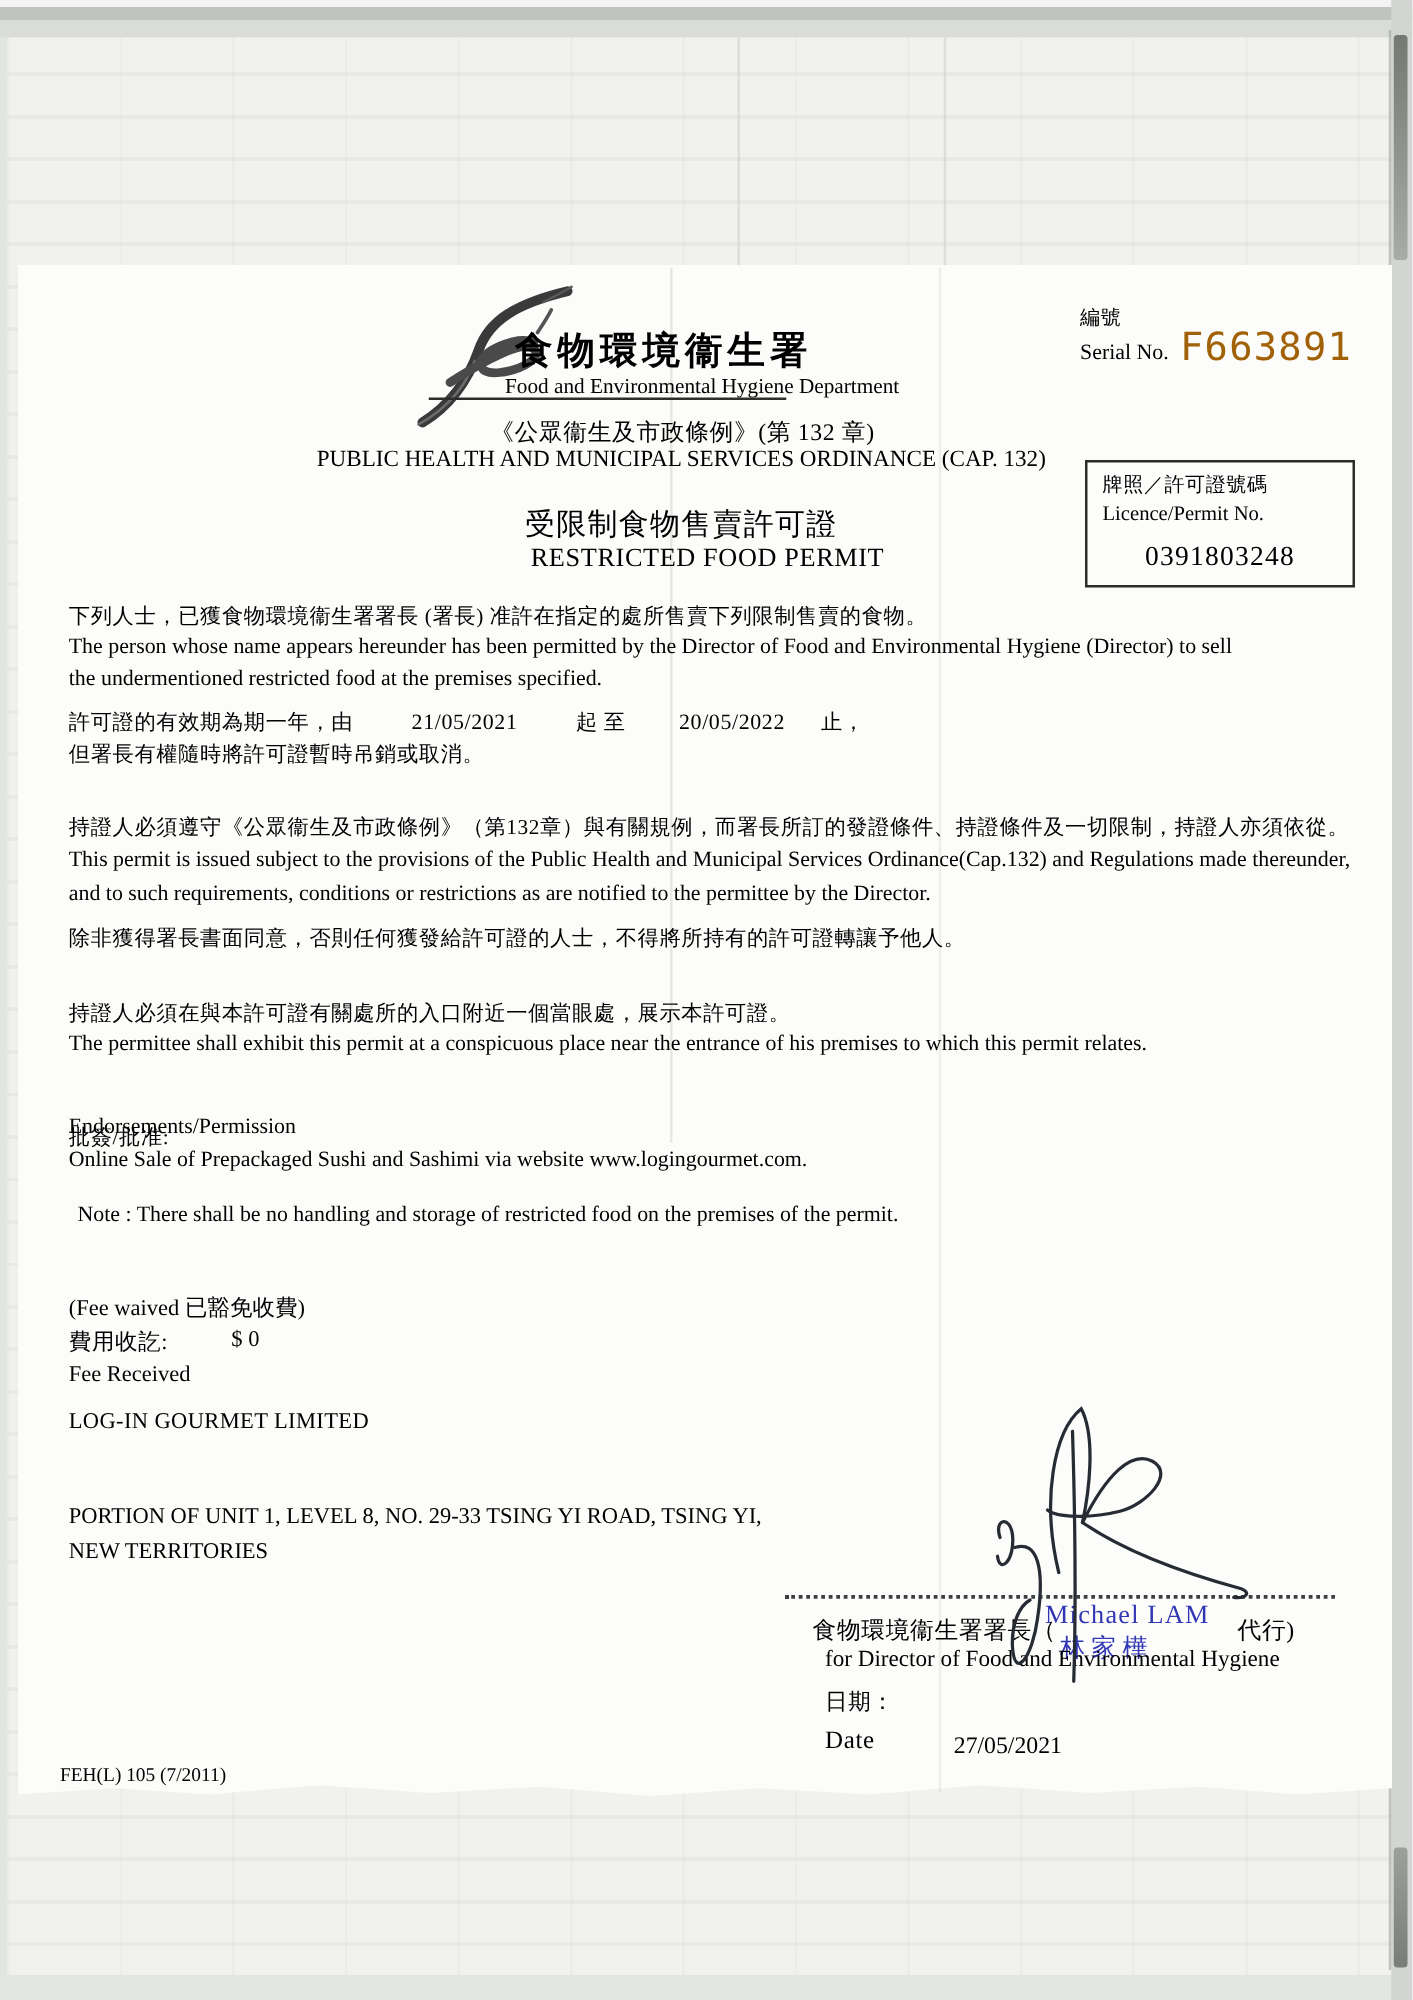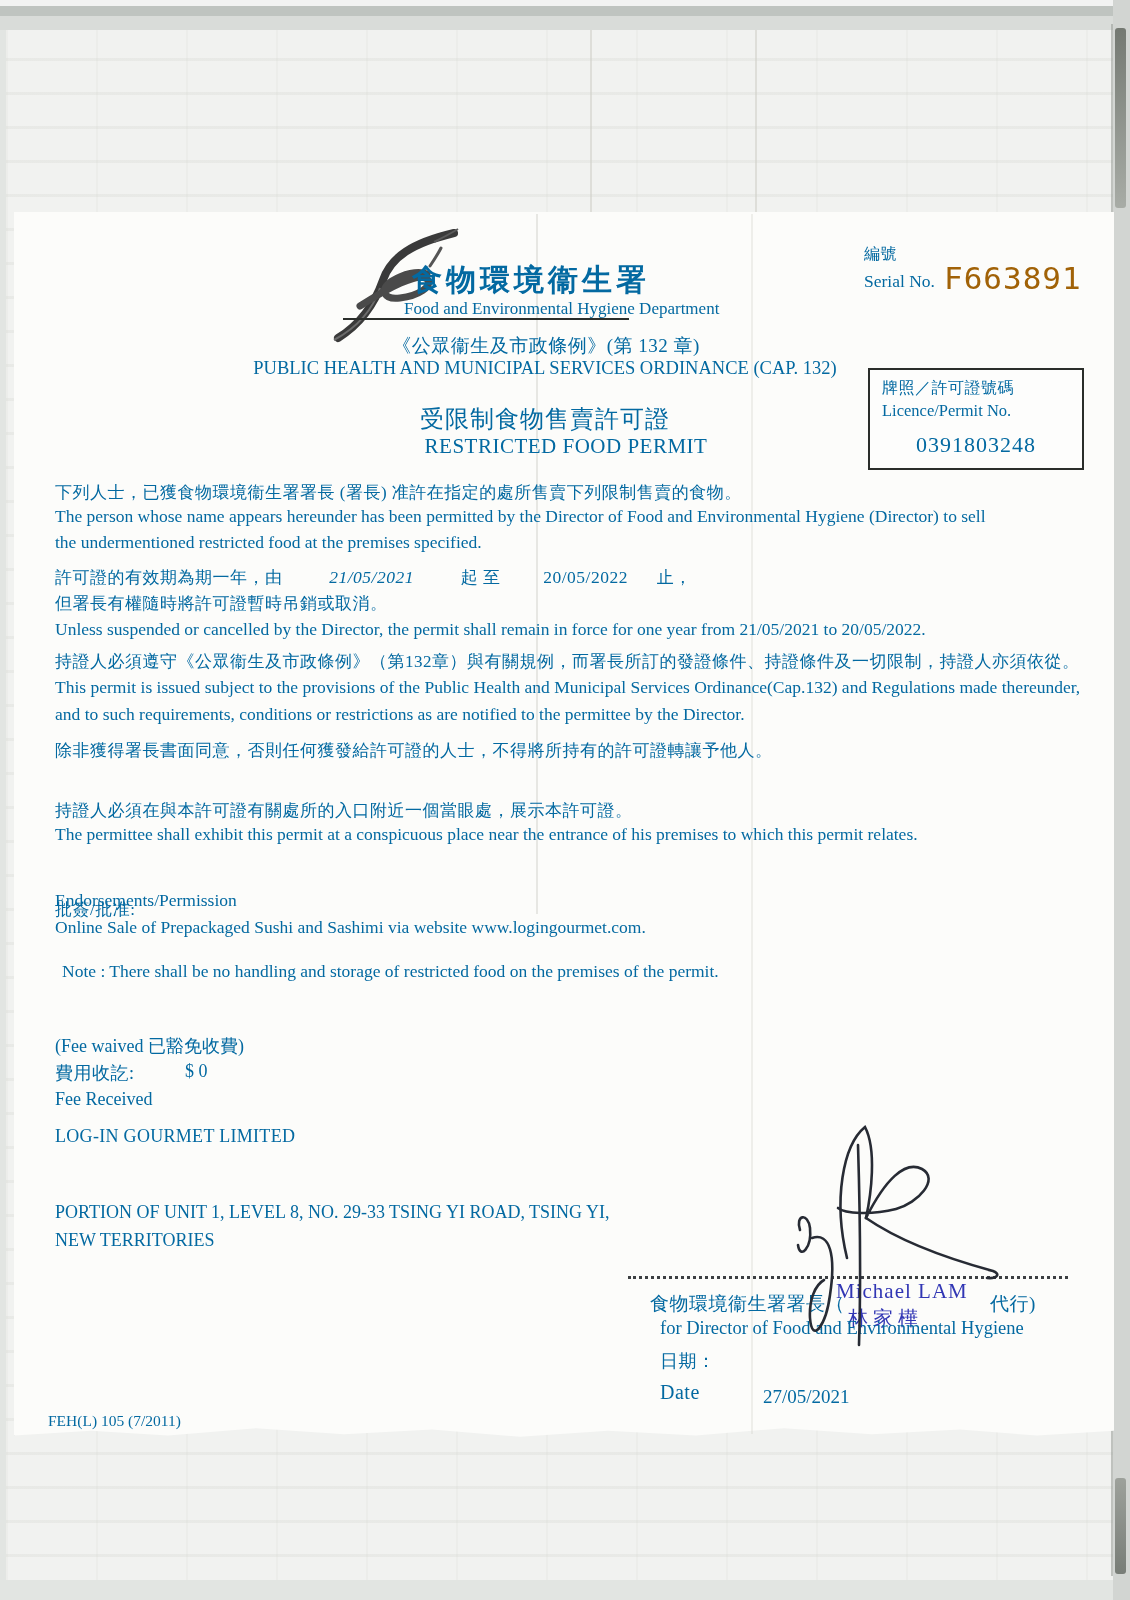--- a/index.html
+++ b/index.html
@@ -19,21 +19,21 @@
   .right-strip .dark-top{position:absolute;left:2px;top:28px;width:11px;height:180px;
         background:linear-gradient(#747972,#a8aca6);border-radius:3px;}
   .right-strip .dark-bot{position:absolute;left:2px;top:1478px;width:11px;height:96px;
         background:linear-gradient(#9da19b,#787d77);border-radius:3px;}
   .edge-line{position:absolute;right:17px;top:24px;width:2px;height:1552px;background:rgba(150,154,149,.55);}
   
   .sheet{position:absolute;left:14px;top:212px;width:1100px;height:1226px;background:#fcfcfa;
         box-shadow:0 1px 3px rgba(90,95,90,.35);
         clip-path:polygon(0 0,100% 0,100% 99.4%,93% 99.8%,86% 99.3%,78% 99.7%,70% 99.2%,62% 99.8%,54% 99.4%,46% 99.9%,38% 99.3%,30% 99.7%,22% 99.2%,14% 99.8%,7% 99.4%,0 99.8%);}
   .crease{position:absolute;width:2px;background:rgba(205,205,198,.55);}
-  .t{position:absolute;color:#0369a1;white-space:nowrap;}
+  .t{position:absolute;color:#000000;white-space:nowrap;}
   .cjk{font-size:17px;letter-spacing:.5px;}
   .en{font-size:17.5px;}
   .bold{font-weight:normal;}
   .center{transform:translateX(-50%);}
   .mono{font-family:"DejaVu Sans Mono",monospace;}
   .blue{color:#3136b4;}
   .lic-box{position:absolute;left:868px;top:368px;width:212px;height:98px;border:2px solid #2a2d2a;background:#fdfdfc;}
   .dotline{position:absolute;left:628px;top:1262px;width:440px;height:14px;border-bottom:3px dotted #3c3f42;}
   .rule{position:absolute;background:#2b2e2b;}
   svg{position:absolute;overflow:visible;}
@@ -86,27 +86,26 @@
 
   <div class="t cjk center" style="left:545px;top:403px;font-size:24px;letter-spacing:1px;">受限制食物售賣許可證</div>
   <div class="t cjk" style="left:55px;top:481px;">下列人士，已獲食物環境衞生署署長 (署長) 准許在指定的處所售賣下列限制售賣的食物。</div>
 
   <div class="t en bold center" style="left:566px;top:434px;font-size:21px;letter-spacing:.5px;">RESTRICTED FOOD PERMIT</div>
   <div class="t en" style="left:55px;top:506px;">The person whose name appears hereunder has been permitted by the Director of Food and Environmental Hygiene (Director) to sell</div>
   <div class="t en" style="left:55px;top:532px;">the undermentioned restricted food at the premises specified.</div>
 
   <div class="t cjk" style="left:55px;top:566px;">
     <span>許可證的有效期為期一年，由</span>
-    <span class="en" style="margin-left:42px;font-style:italic;">21/05/2021</span>
+    <span class="en" style="margin-left:42px;">21/05/2021</span>
     <span style="margin-left:42px;">起 至</span>
     <span class="en" style="margin-left:38px;text-align:center;">20/05/2022</span>
     <span style="margin-left:24px;">止，</span>
   </div>
   <div class="t cjk" style="left:55px;top:592px;">但署長有權隨時將許可證暫時吊銷或取消。</div>
-  <div class="t en" style="left:55px;top:619px;">Unless suspended or cancelled by the Director, the permit shall remain in force for one year from  21/05/2021  to  20/05/2022.</div>
 
   <div class="t cjk" style="left:55px;top:650px;">持證人必須遵守《公眾衞生及市政條例》（第132章）與有關規例，而署長所訂的發證條件、持證條件及一切限制，持證人亦須依從。</div>
   <div class="t en" style="left:55px;top:677px;">This permit is issued subject to the provisions of the Public Health and Municipal Services Ordinance(Cap.132) and Regulations made thereunder,</div>
   <div class="t en" style="left:55px;top:704px;">and to such requirements, conditions or restrictions as are notified to the permittee by the Director.</div>
 
   <div class="t cjk" style="left:55px;top:739px;">除非獲得署長書面同意，否則任何獲發給許可證的人士，不得將所持有的許可證轉讓予他人。</div>
 
   <div class="t cjk" style="left:55px;top:799px;">持證人必須在與本許可證有關處所的入口附近一個當眼處，展示本許可證。</div>
   <div class="t en" style="left:55px;top:824px;">The permittee shall exhibit this permit at a conspicuous place near the entrance of his premises to which this permit relates.</div>
 

